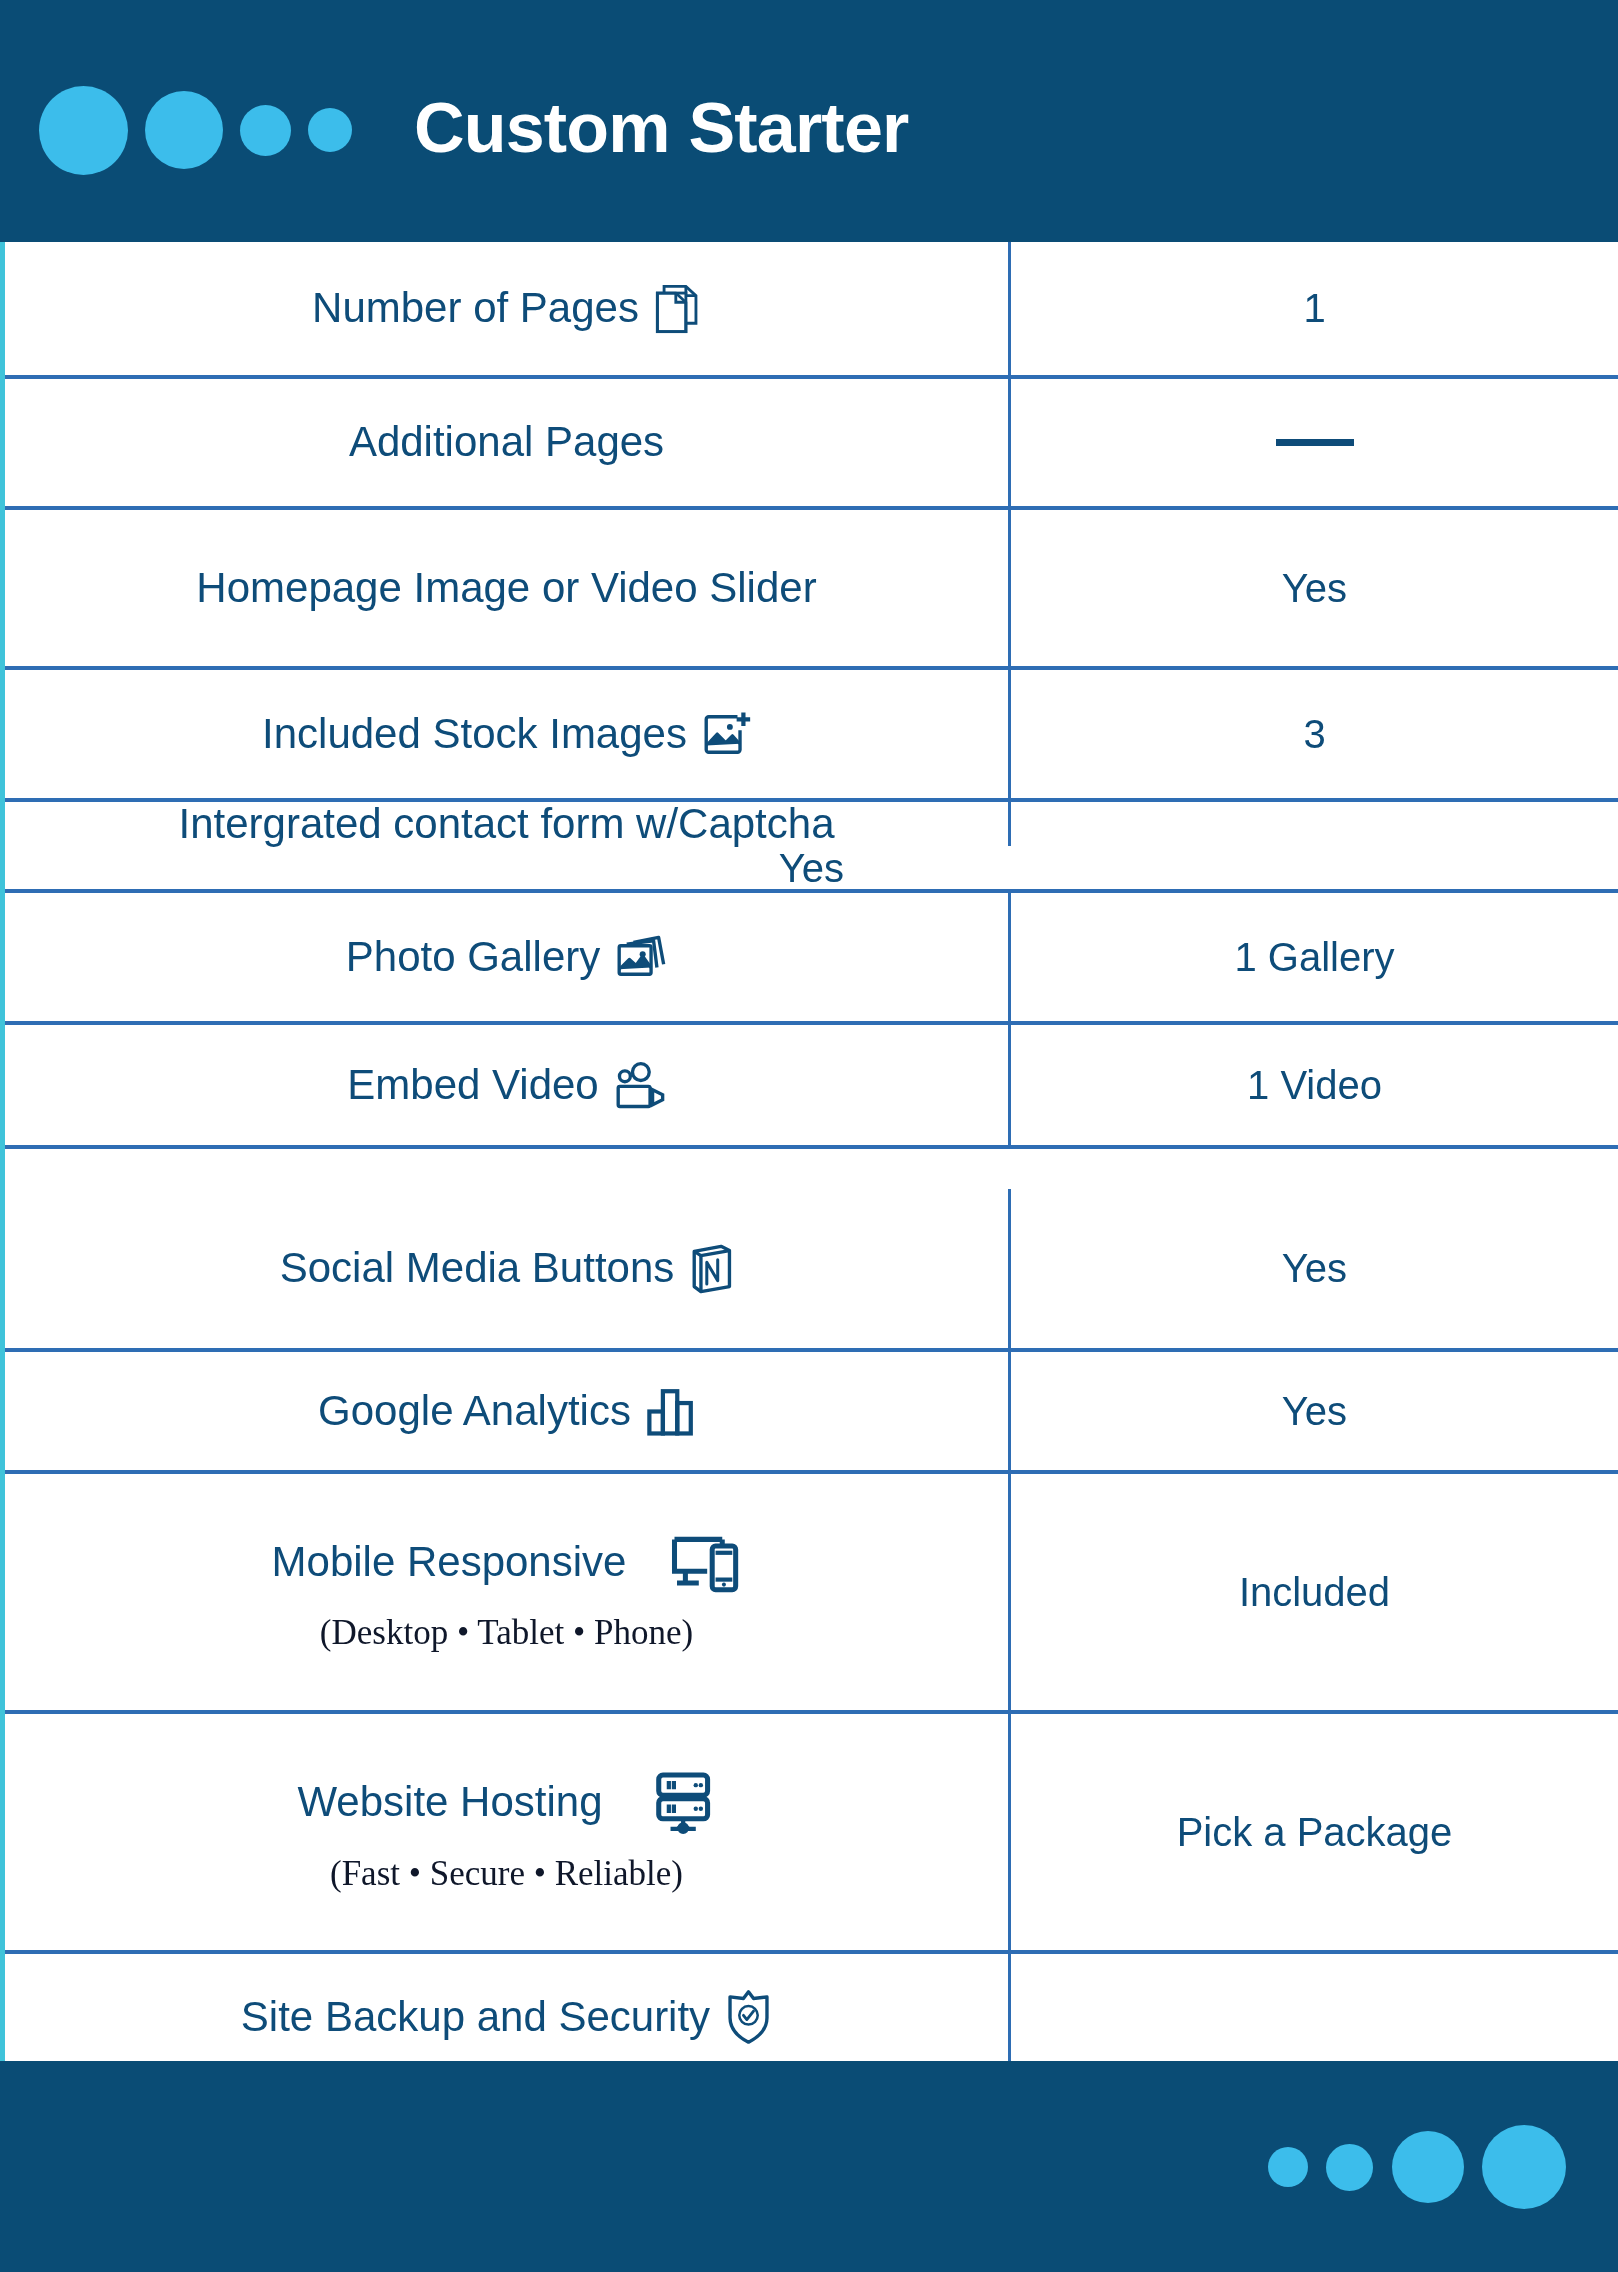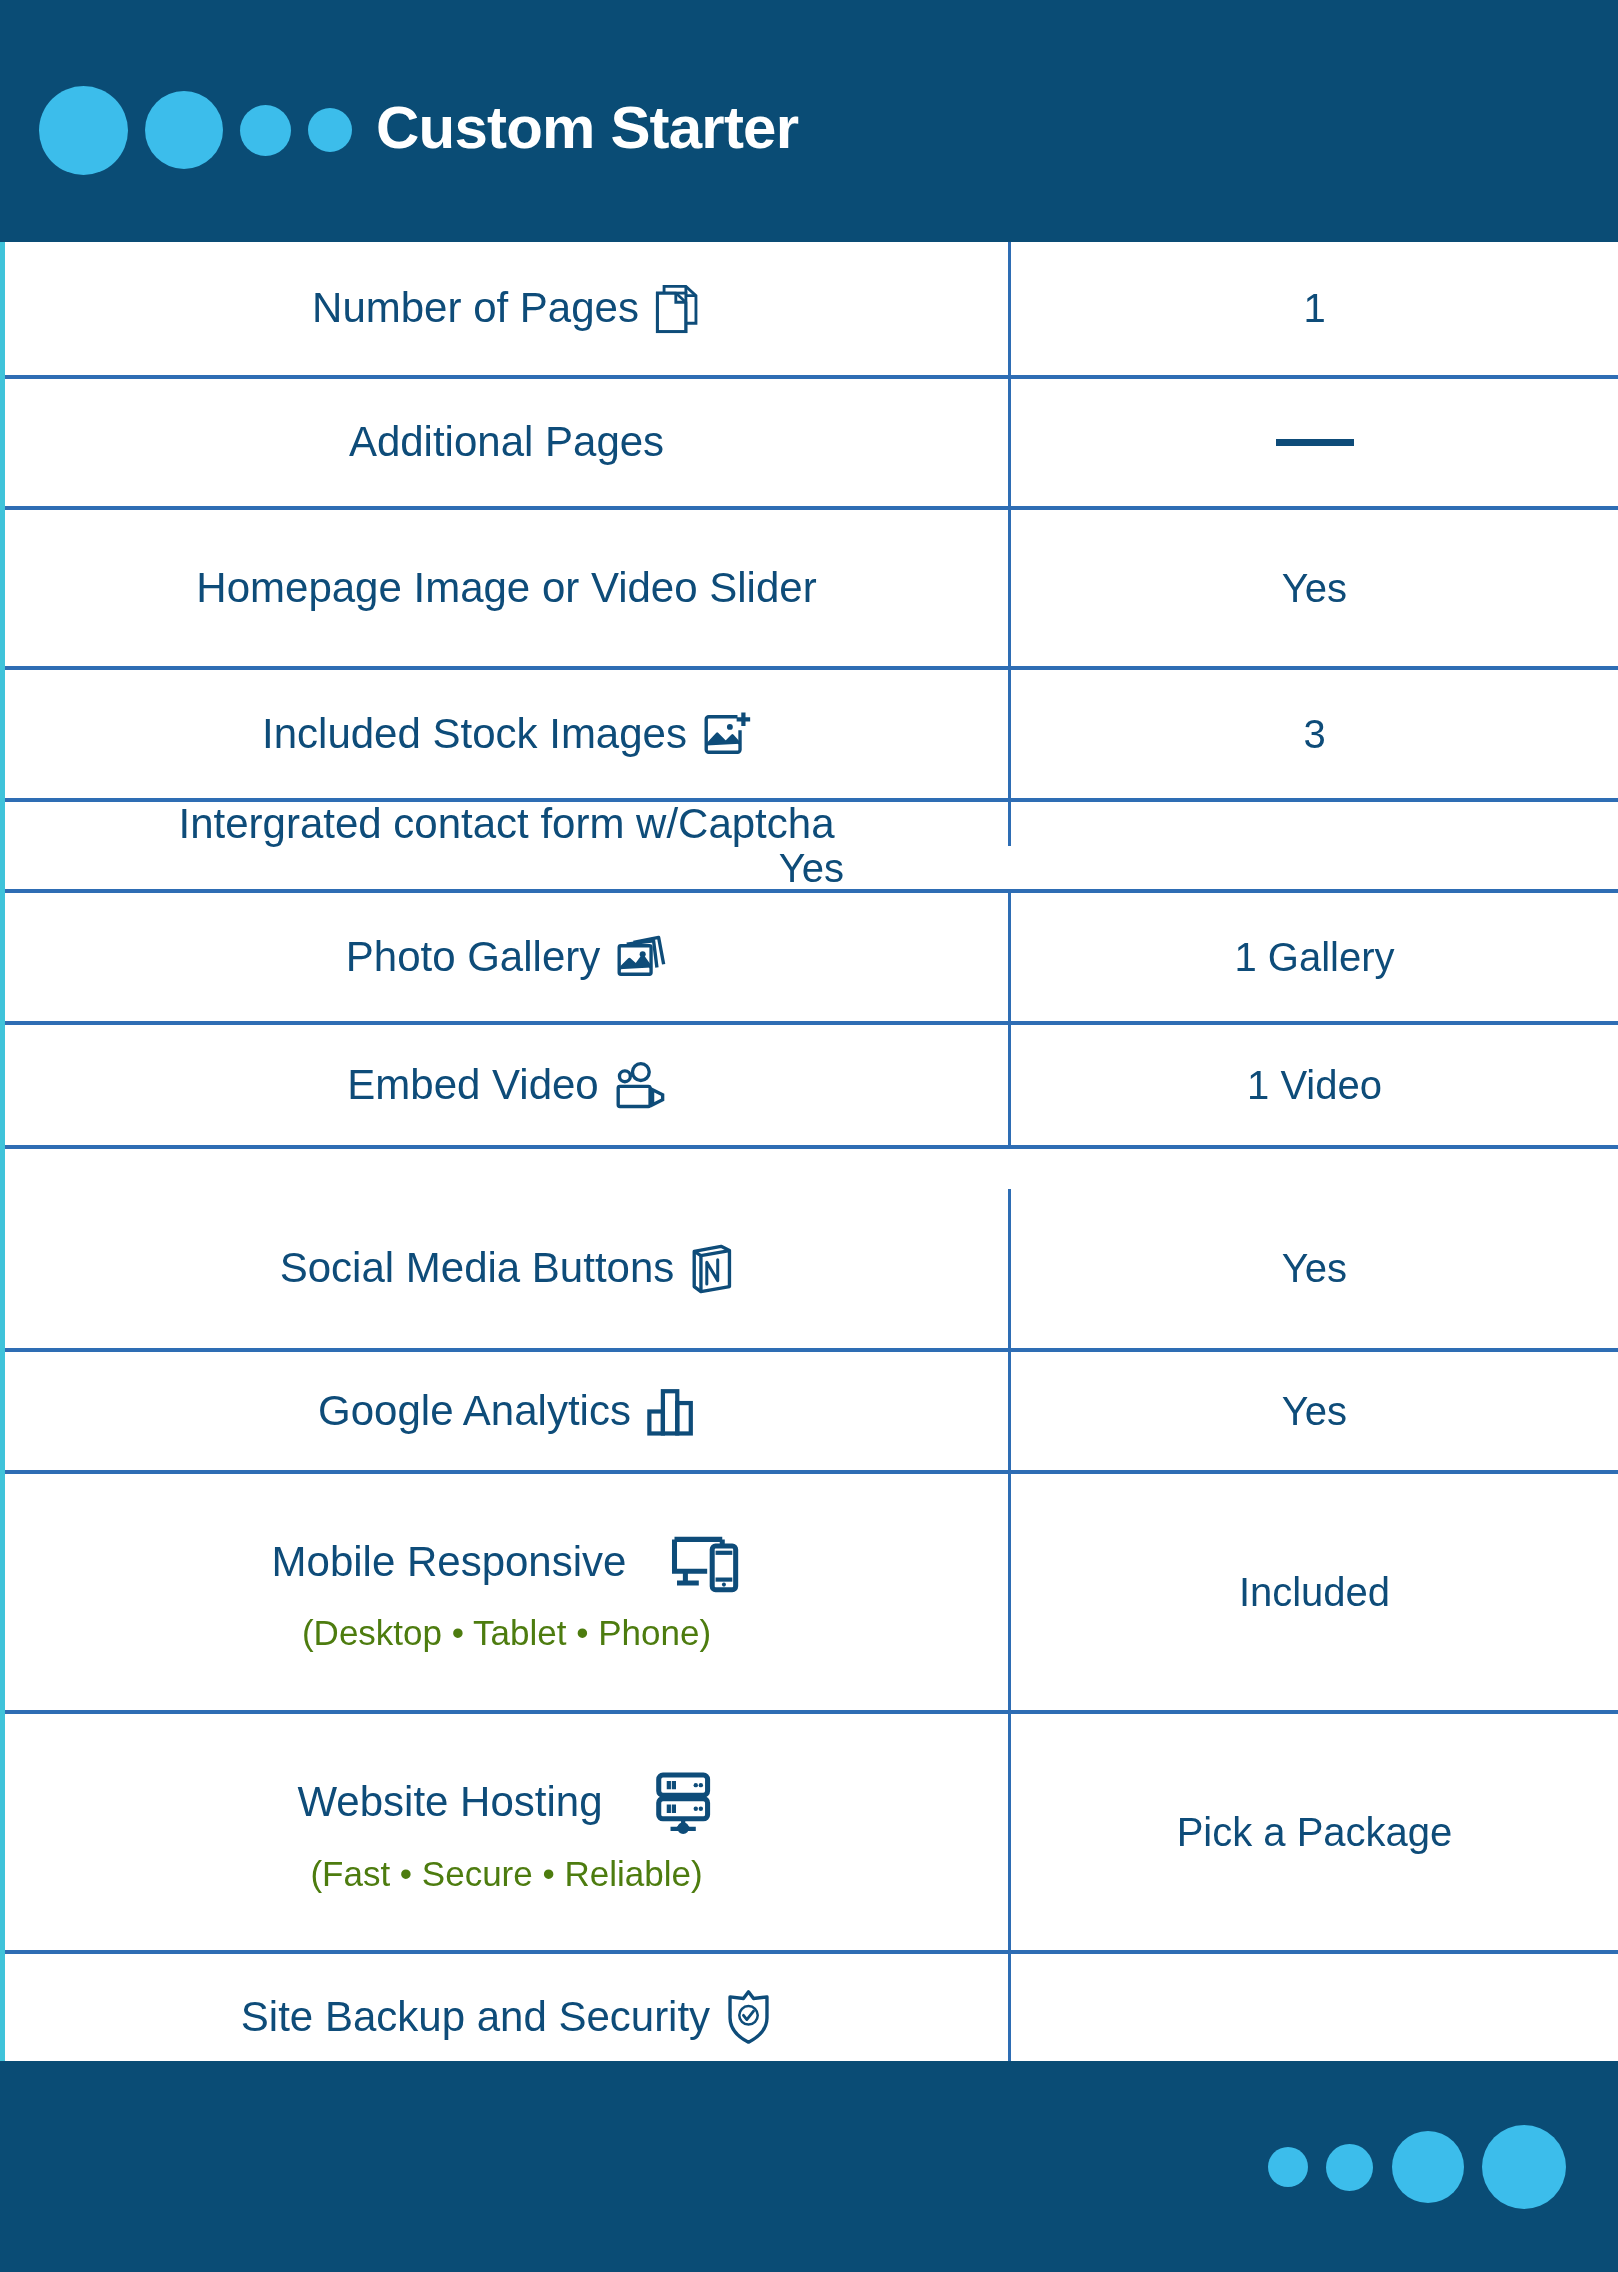--- a/index.html
+++ b/index.html
@@ -31,24 +31,24 @@
     margin-top: 18.5px;
   }
   .dot { background: #3CBDEB; border-radius: 50%; flex: none; }
   .dh1 { width: 89px; height: 89px; }
   .dh2 { width: 78px;  height: 78px;  }
   .dh3 { width: 51px;  height: 51px;  }
   .dh4 { width: 44px;  height: 44px;  }
 
   .header-title {
     color: #ffffff;
-    font-size: 60px;
+    font-size: 70px;
     font-weight: bold;
     letter-spacing: -0.8px;
-    margin-left: 24px;
+    margin-left: 62px;
     margin-top: 13.5px;
     white-space: nowrap;
   }
 
   
   .table-wrap {
     position: relative;
     background: #ffffff;
     border-left: 5.9px solid #3FC3DA;
   }
@@ -80,24 +80,25 @@
     display: flex;
     align-items: center;
     justify-content: space-between;
     gap: 15px;
     color: #0E4C79;
     font-size: 42px;
     line-height: 1.05;
     white-space: nowrap;
   }
   .sub-line {
-    color: #4d7c0f;
+    color: #0f172a;
     font-size: 35px;
     margin-top: 20px;
     white-space: nowrap;
+    font-family: Liberation Serif, serif;
   }
   .value-text {
     color: #0E4C79;
     font-size: 40px;
     white-space: nowrap;
   }
   .dash-mark {
     display: inline-block;
     width: 78px;
     height: 6.7px;

